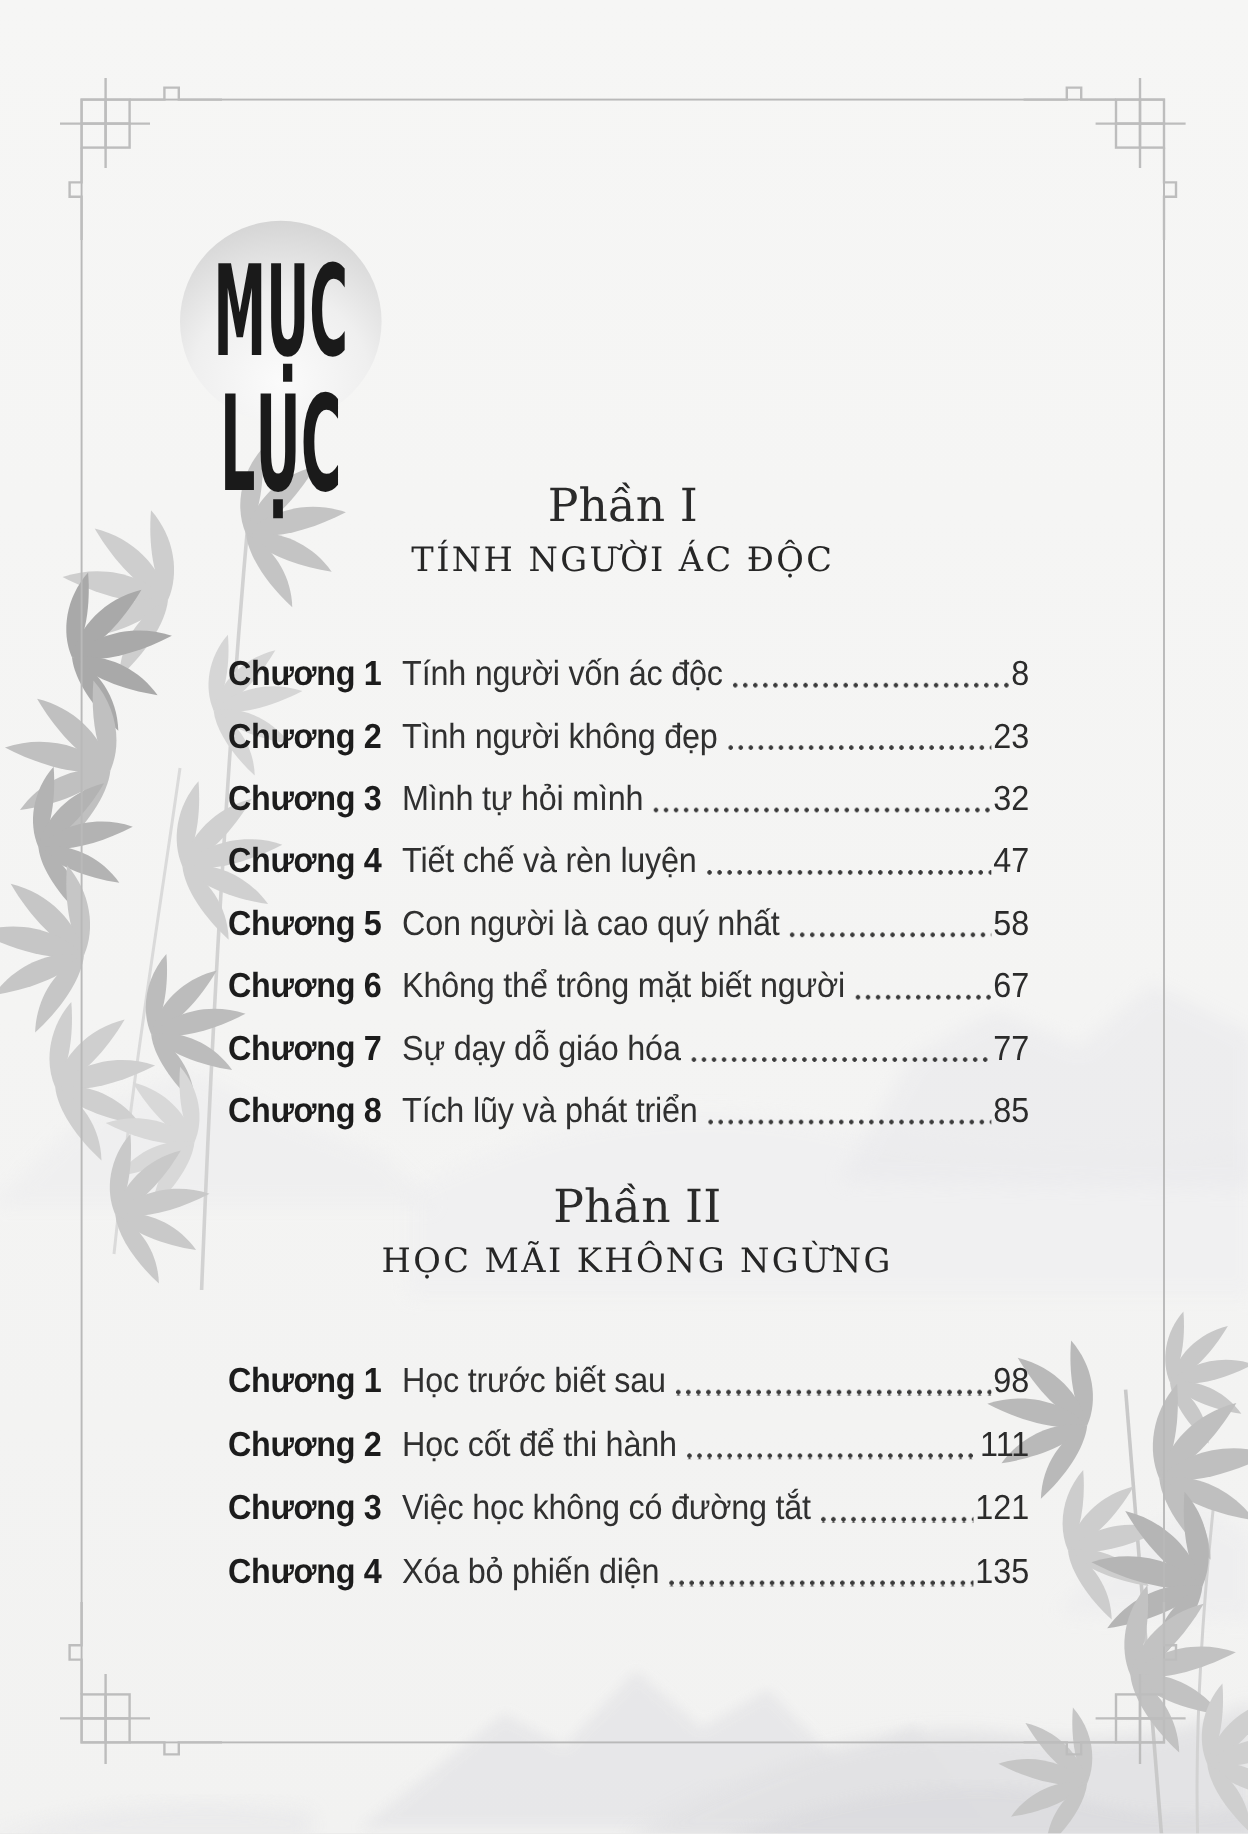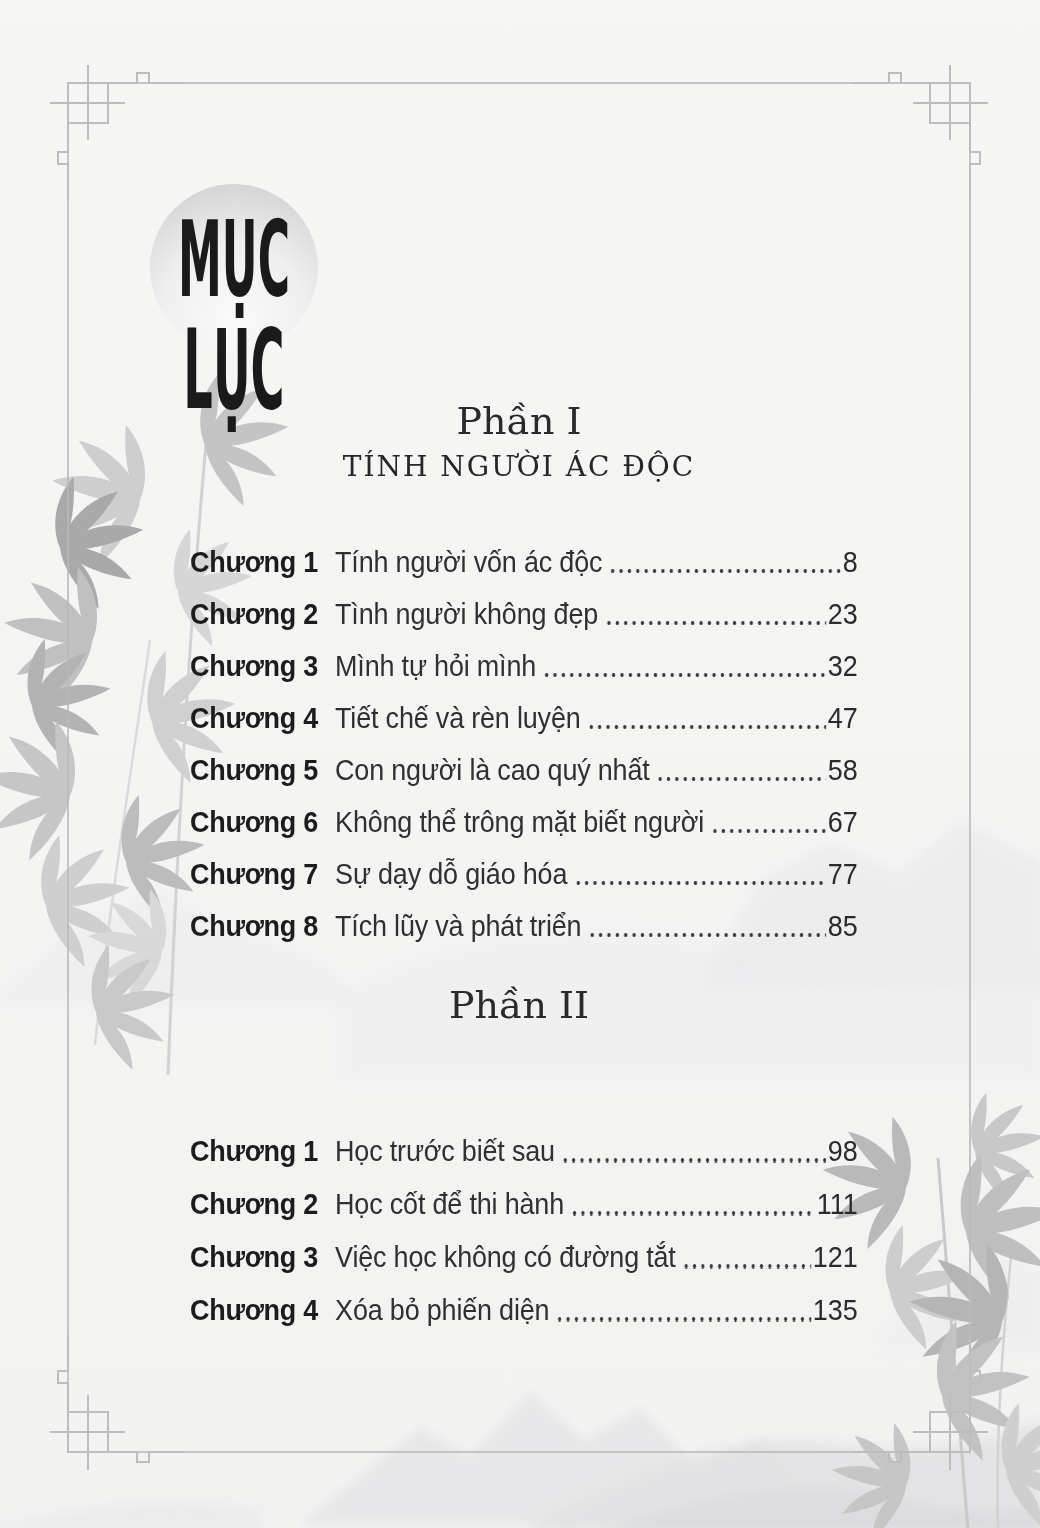--- a/index.html
+++ b/index.html
@@ -5,21 +5,21 @@
   html,body{margin:0;padding:0;background:#e9e9e9;}
   .page{
     position:relative;width:1040px;height:1528px;margin:0 auto;
     background:linear-gradient(180deg,#f6f6f5 0%,#f4f4f3 55%,#f2f2f1 100%);
     overflow:hidden;
     font-family:"Liberation Sans",sans-serif;
   }
   .art{position:absolute;left:0;top:0;width:1040px;height:1528px;}
   .section{position:absolute;left:68px;width:902px;text-align:center;color:#262626;}
   .section-0{top:400px;}
-  .section-1{top:984px;}
+  .section-1{top:984px;padding-left:12px;}
   .part-label{font-family:"DejaVu Serif","Liberation Serif",serif;font-size:38px;line-height:1.15;color:#2a2a2a;}
   .part-title{font-family:"DejaVu Serif","Liberation Serif",serif;font-size:28px;line-height:1.2;letter-spacing:2px;color:#262626;margin-top:6px;white-space:nowrap;}
   .rows{position:absolute;left:122px;width:718px;transform:scaleX(0.93);transform-origin:0 50%;}
   .section-0 .rows{top:136px;}
   .section-1 .rows{top:141px;}
   .toc-row{display:flex;align-items:center;height:52px;text-align:left;}
   .section-1 .toc-row{height:53px;}
   .chapter-label{flex:0 0 156px;font-weight:bold;font-size:29px;color:#1c1c1c;letter-spacing:-0.3px;white-space:nowrap;}
   .chapter-title{font-size:29px;color:#303030;letter-spacing:-0.2px;white-space:nowrap;}
   .dot-leader{
@@ -213,20 +213,21 @@
           <span class="chapter-label">Chương 8</span>
           <span class="chapter-title">Tích lũy và phát triển</span>
           <span class="dot-leader"></span>
           <span class="page-number">85</span>
         </div>
       </div>
     </div>
 
     <div class="section section-1">
       <div class="part-label">Phần II</div>
+      <div class="part-title">HỌC MÃI KHÔNG NGỪNG</div>
       <div class="rows">
 
       <div class="toc-row">
           <span class="chapter-label">Chương 1</span>
           <span class="chapter-title">Học trước biết sau</span>
           <span class="dot-leader"></span>
           <span class="page-number">98</span>
         </div>
         <div class="toc-row">
           <span class="chapter-label">Chương 2</span>

